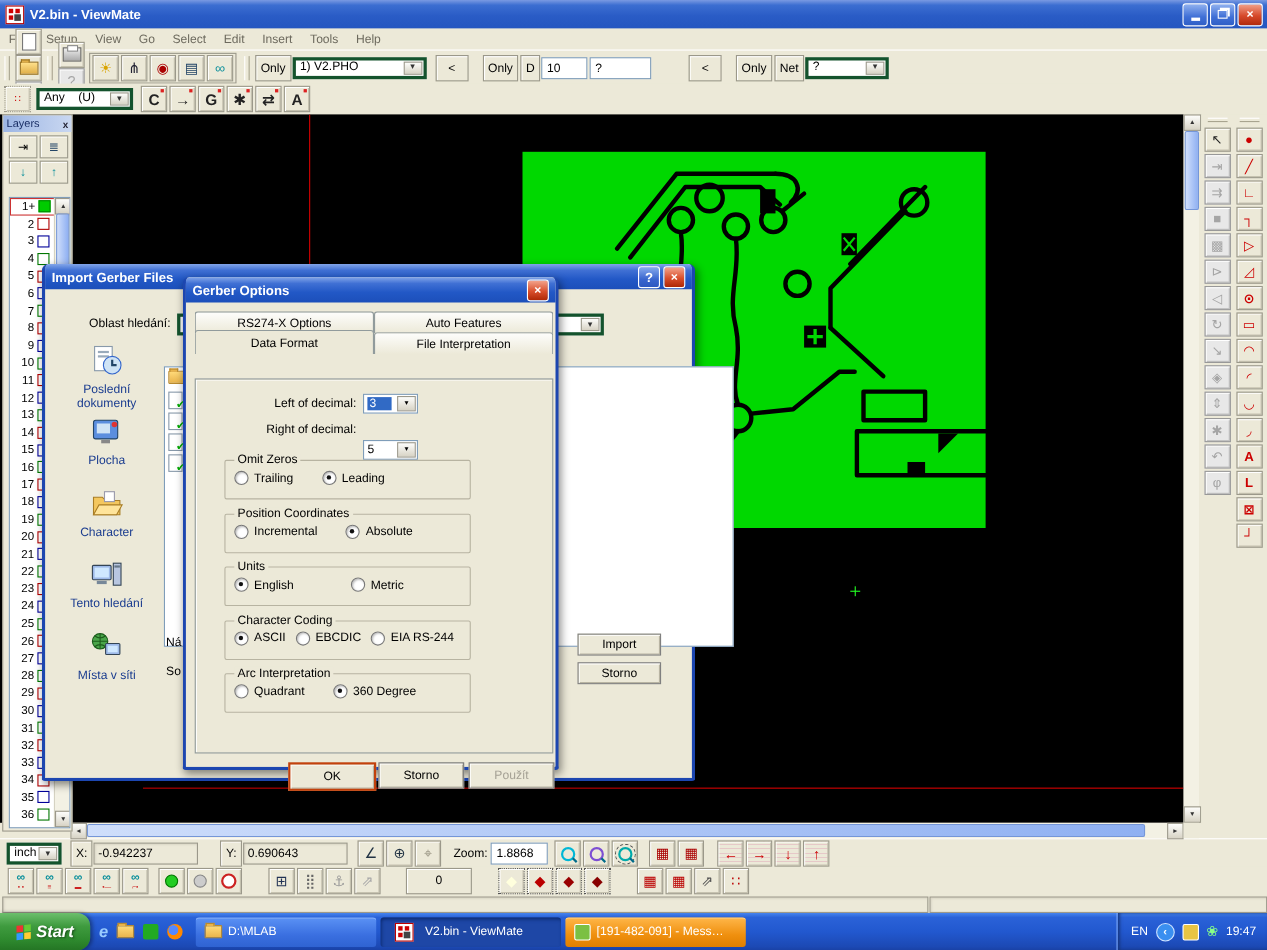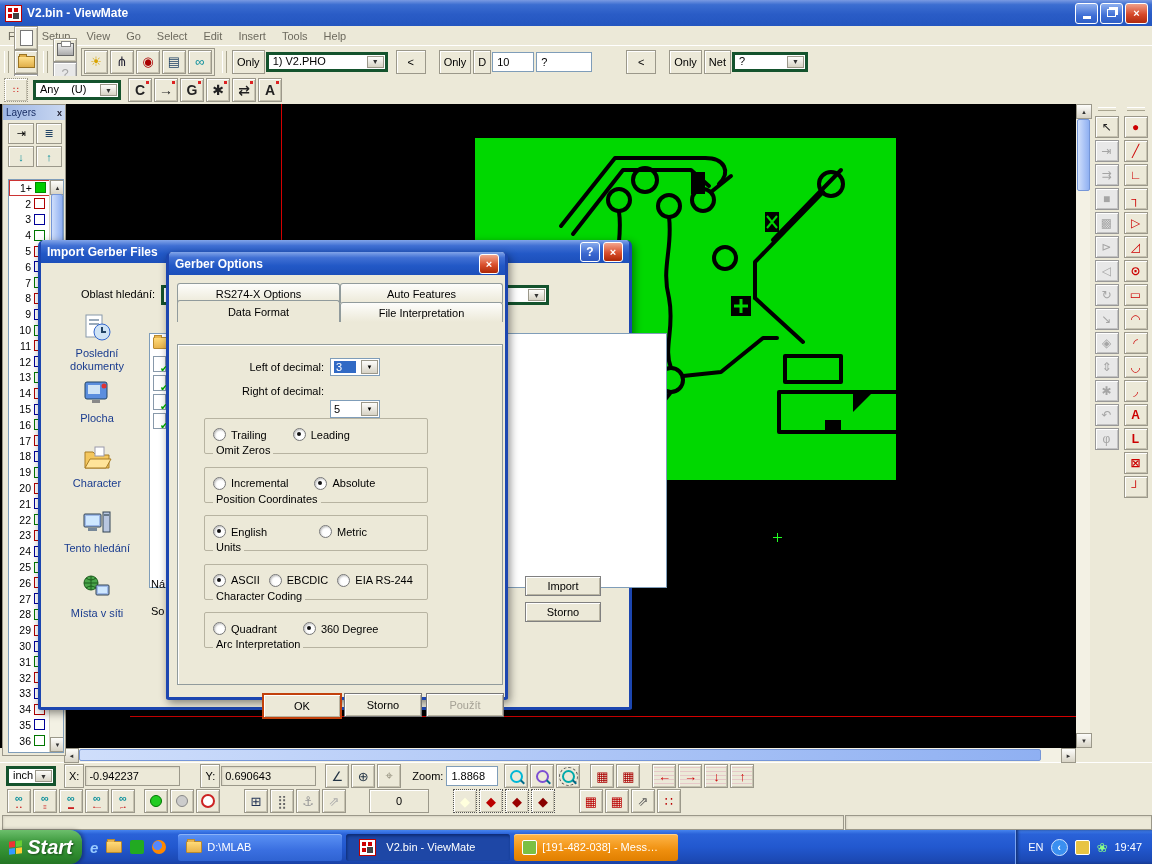--- a/index.html
+++ b/index.html
@@ -131,36 +131,36 @@
   .tab.active{position:relative;z-index:2;height:21px;margin-top:-2px;background:#ece9d8;}
   #tabpage{position:absolute;left:8px;top:69px;width:326px;height:341px;background:#ece9d8;
     border:1px solid #919b9c;box-shadow:inset 1px 1px 0 #fff;box-sizing:border-box;}
   .frow{position:absolute;display:flex;align-items:center;}
   .gcombo{width:50px;height:18px;background:#fff;border:1px solid #7f9db9;display:flex;align-items:center;
     box-sizing:border-box;position:relative;padding-left:3px;}
   .gcombo .val.hl{background:#316ac5;color:#fff;padding:0 14px 0 2px;}
   .gcombo .arrow{position:absolute;right:1px;top:1px;bottom:1px;width:15px;
     background:linear-gradient(180deg,#fdfdfb,#d7d3c5);border:1px solid #9b988a;display:flex;align-items:center;justify-content:center;font-size:6px;}
   .group{position:absolute;left:26px;width:222px;height:34px;border:1px solid #b7b3a1;border-radius:2px;}
-  .gtitle{position:absolute;top:-7px;left:8px;background:#ece9d8;padding:0 3px;margin-top:32px;}
+  .gtitle{position:absolute;top:-7px;left:8px;background:#ece9d8;padding:0 3px;}
   .gopts{position:absolute;left:8px;top:9px;right:4px;display:flex;align-items:center;}
   .radio{width:11px;height:11px;border-radius:50%;background:#fff;border:1px solid #777;box-shadow:inset 1px 1px 2px #bbb;
     margin-right:5px;position:relative;flex:0 0 auto;}
   .radio.sel::after{content:"";position:absolute;left:3px;top:3px;width:4px;height:4px;border-radius:50%;background:#111;}
   .gbtn{position:absolute;width:76px;height:22px;background:#ece9d8;border:1px solid #777;
     box-shadow:inset 1px 1px 0 #fff,inset -1px -1px 0 #b8b4a2;display:flex;align-items:center;justify-content:center;}
   .gbtn.def{border:2px solid #c2410c;}
   .gbtn.dis{color:#a5a195;}
   
   #taskbar{left:0;top:830px;width:1152px;height:34px;
     background:linear-gradient(180deg,#4684ee 0%,#2a62d8 12%,#2258cf 50%,#1c49b4 90%,#1941a5 100%);
     display:flex;align-items:center;z-index:100;}
   #startbtn{height:34px;width:82px;border-radius:0 12px 12px 0;
     background:linear-gradient(180deg,#6cbf6c 0%,#3f9b3f 35%,#2f8b2f 70%,#247524 100%);
-    display:flex;align-items:center;justify-content:center;gap:5px;color:#fff;font-style:italic;font-weight:bold;font-size:20px;
+    display:flex;align-items:center;justify-content:center;gap:5px;color:#fff;font-style:italic;font-weight:bold;font-size:15px;
     box-shadow:2px 0 4px rgba(0,0,0,.4);text-shadow:1px 1px 2px #1a4d1a;}
   .flag{display:grid;grid-template:6px 6px / 6px 6px;gap:1px;transform:skewY(-6deg);}
   .flag i{display:block;}
   .task{height:27px;margin-left:4px;border-radius:3px;display:flex;align-items:center;gap:5px;padding:0 8px;
     color:#fff;background:linear-gradient(180deg,#5b92f5,#3a6fe0 60%,#2f63d2);box-shadow:inset 0 1px 0 #8ab2f8;
     white-space:nowrap;overflow:hidden;}
   .task.active{background:#1e47a6;box-shadow:inset 1px 2px 3px #0d2c74;}
   .task.alert{background:linear-gradient(180deg,#ffb74a,#ef8f0e 60%,#e07f00);box-shadow:inset 0 1px 0 #ffd18a;}
   #qlaunch{display:flex;align-items:center;gap:8px;margin:0 8px;}
   #tray{margin-left:auto;height:34px;display:flex;align-items:center;gap:7px;padding:0 10px 0 12px;
@@ -860,21 +860,21 @@
       <div class="task" style="width: 148px;">
         <span class="ico-folder"></span>
         <span>D:\MLAB</span>
       </div>
       <div class="task active" style="width: 148px;">
         <span class="vm-icon"></span>
         <span>V2.bin - ViewMate</span>
       </div>
       <div class="task alert" style="width: 148px;">
         <span class="trayic" style="background: rgb(123, 192, 67); border: 1px solid rgb(255, 255, 255);"></span>
-        <span>[191-482-038] - Mess…</span>
+        <span>[191-482-091] - Mess…</span>
       </div>
     </div>
   <div id="tray">
     <span>EN</span>
     <span class="traycirc">‹</span>
     <span class="trayic" style="background:#e8c444;border:1px solid #fff"></span>
     <span style="color:#8f8;font-size:13px">❀</span>
     <span>19:47</span>
   </div>
 </div>

